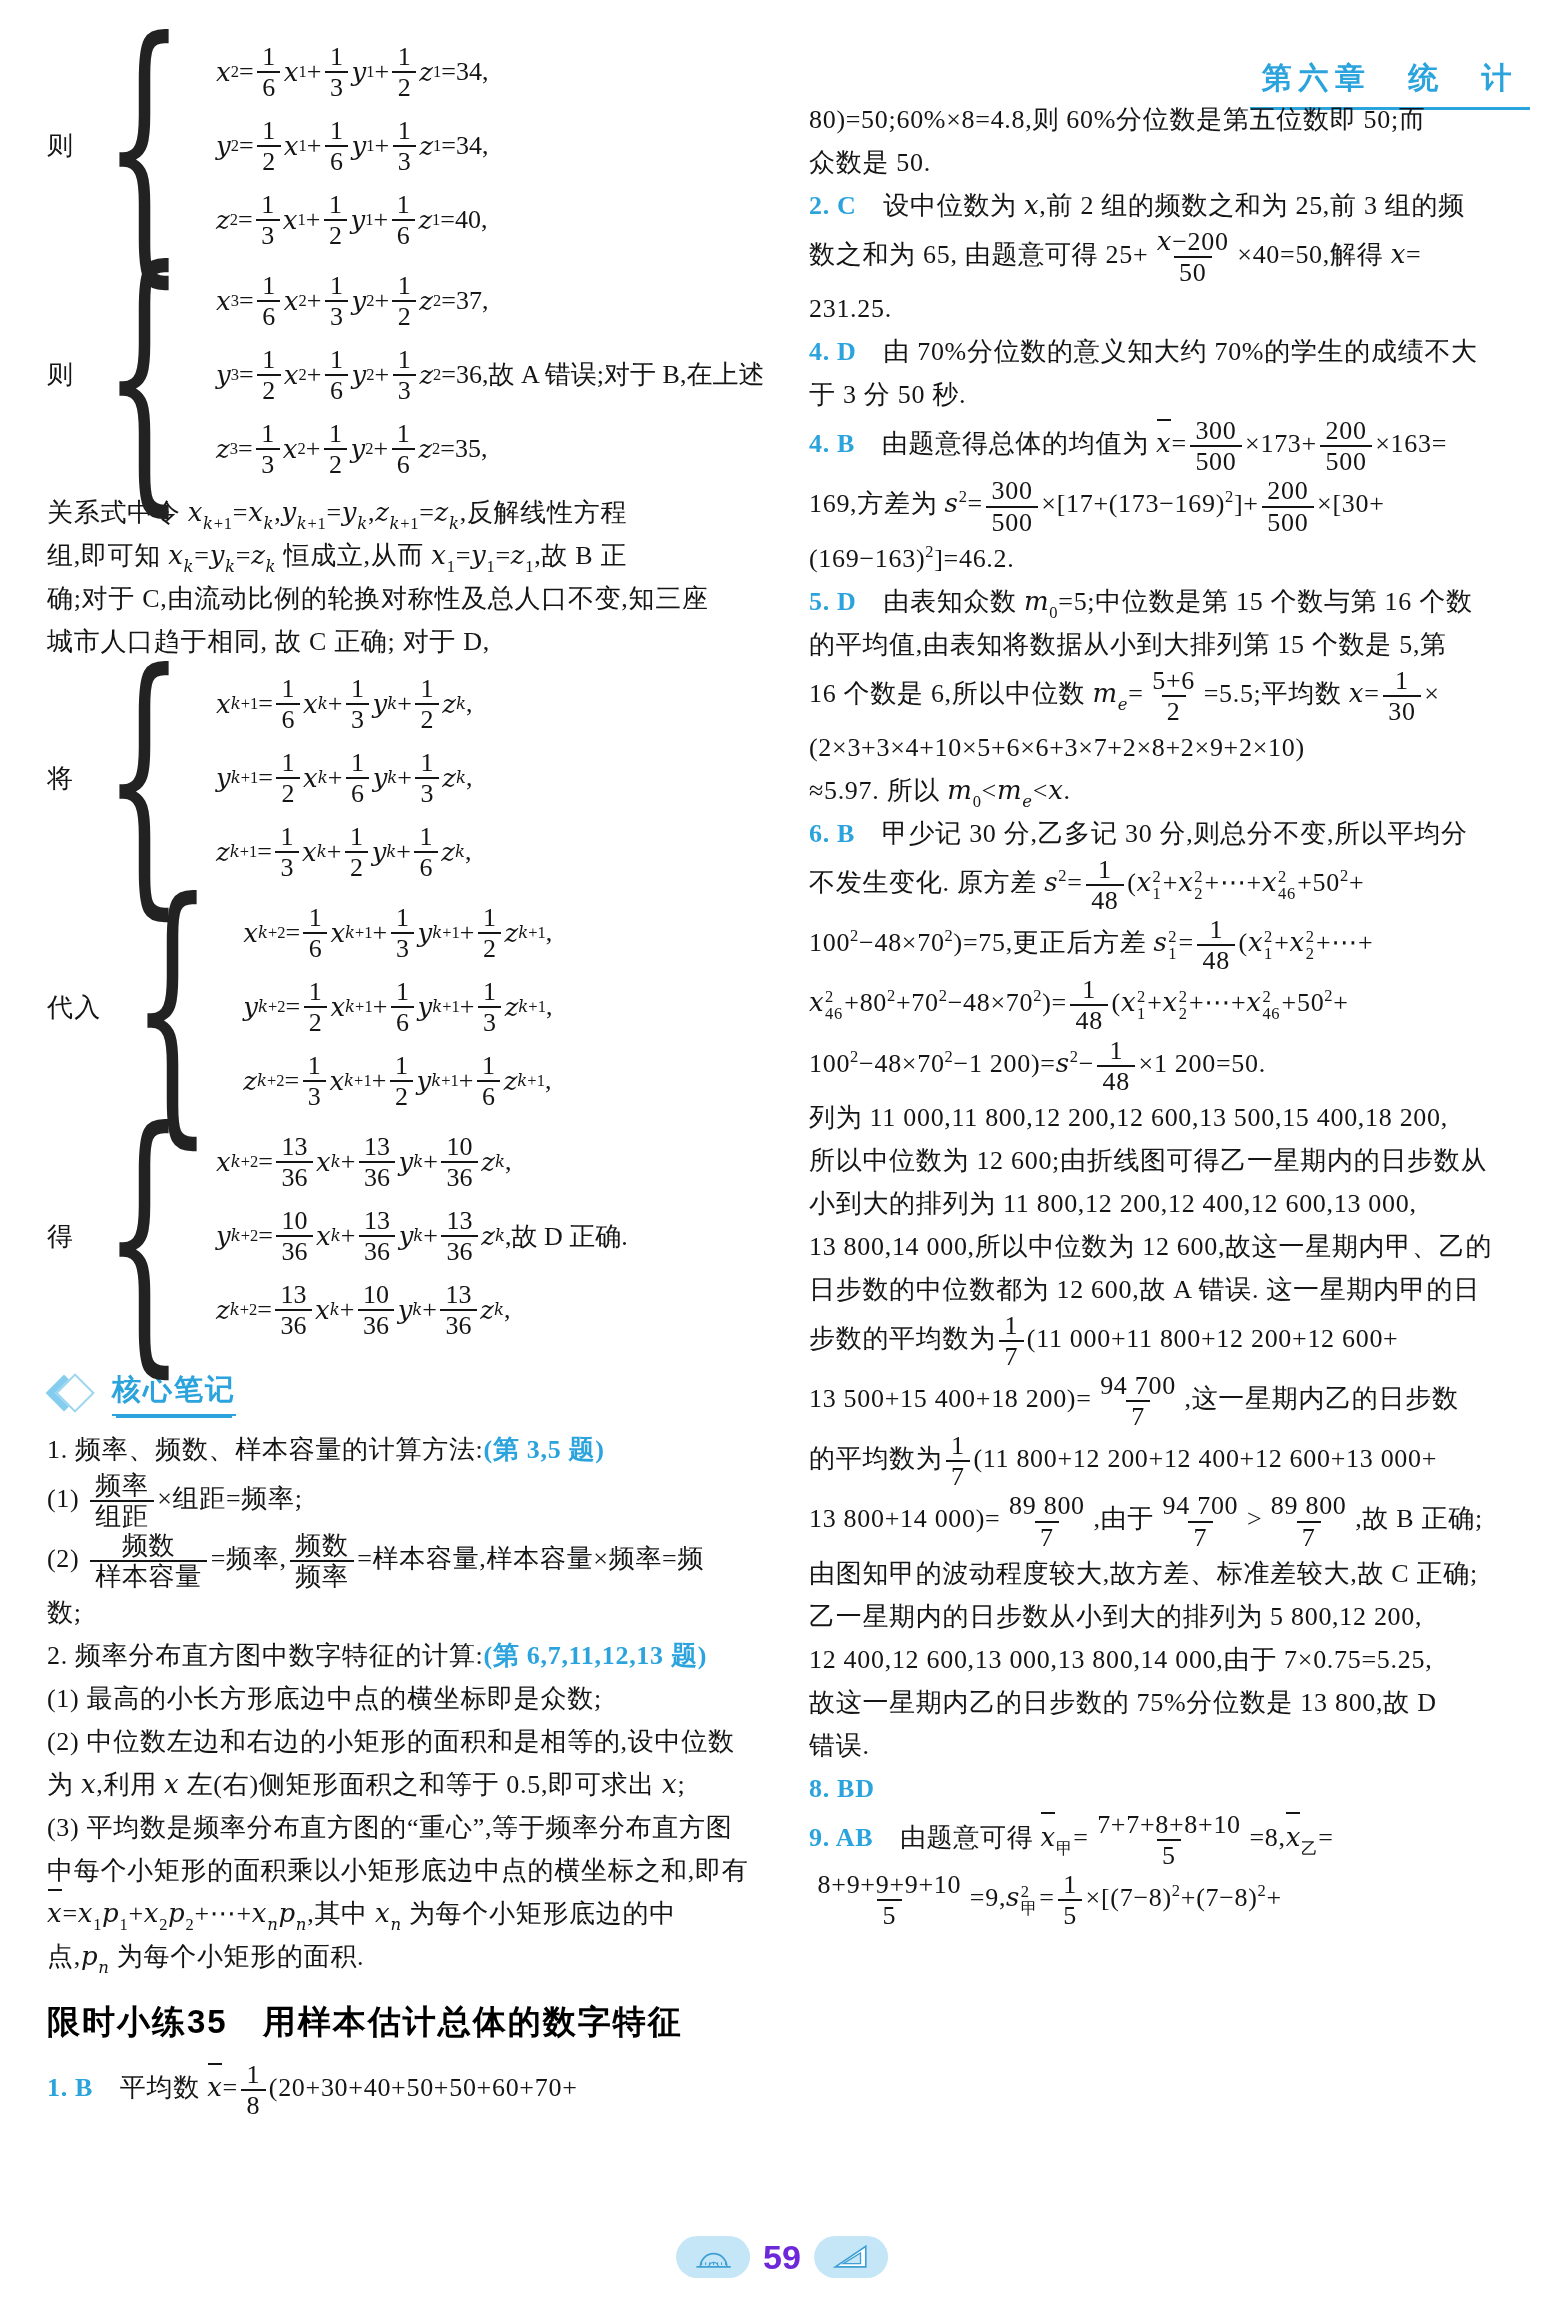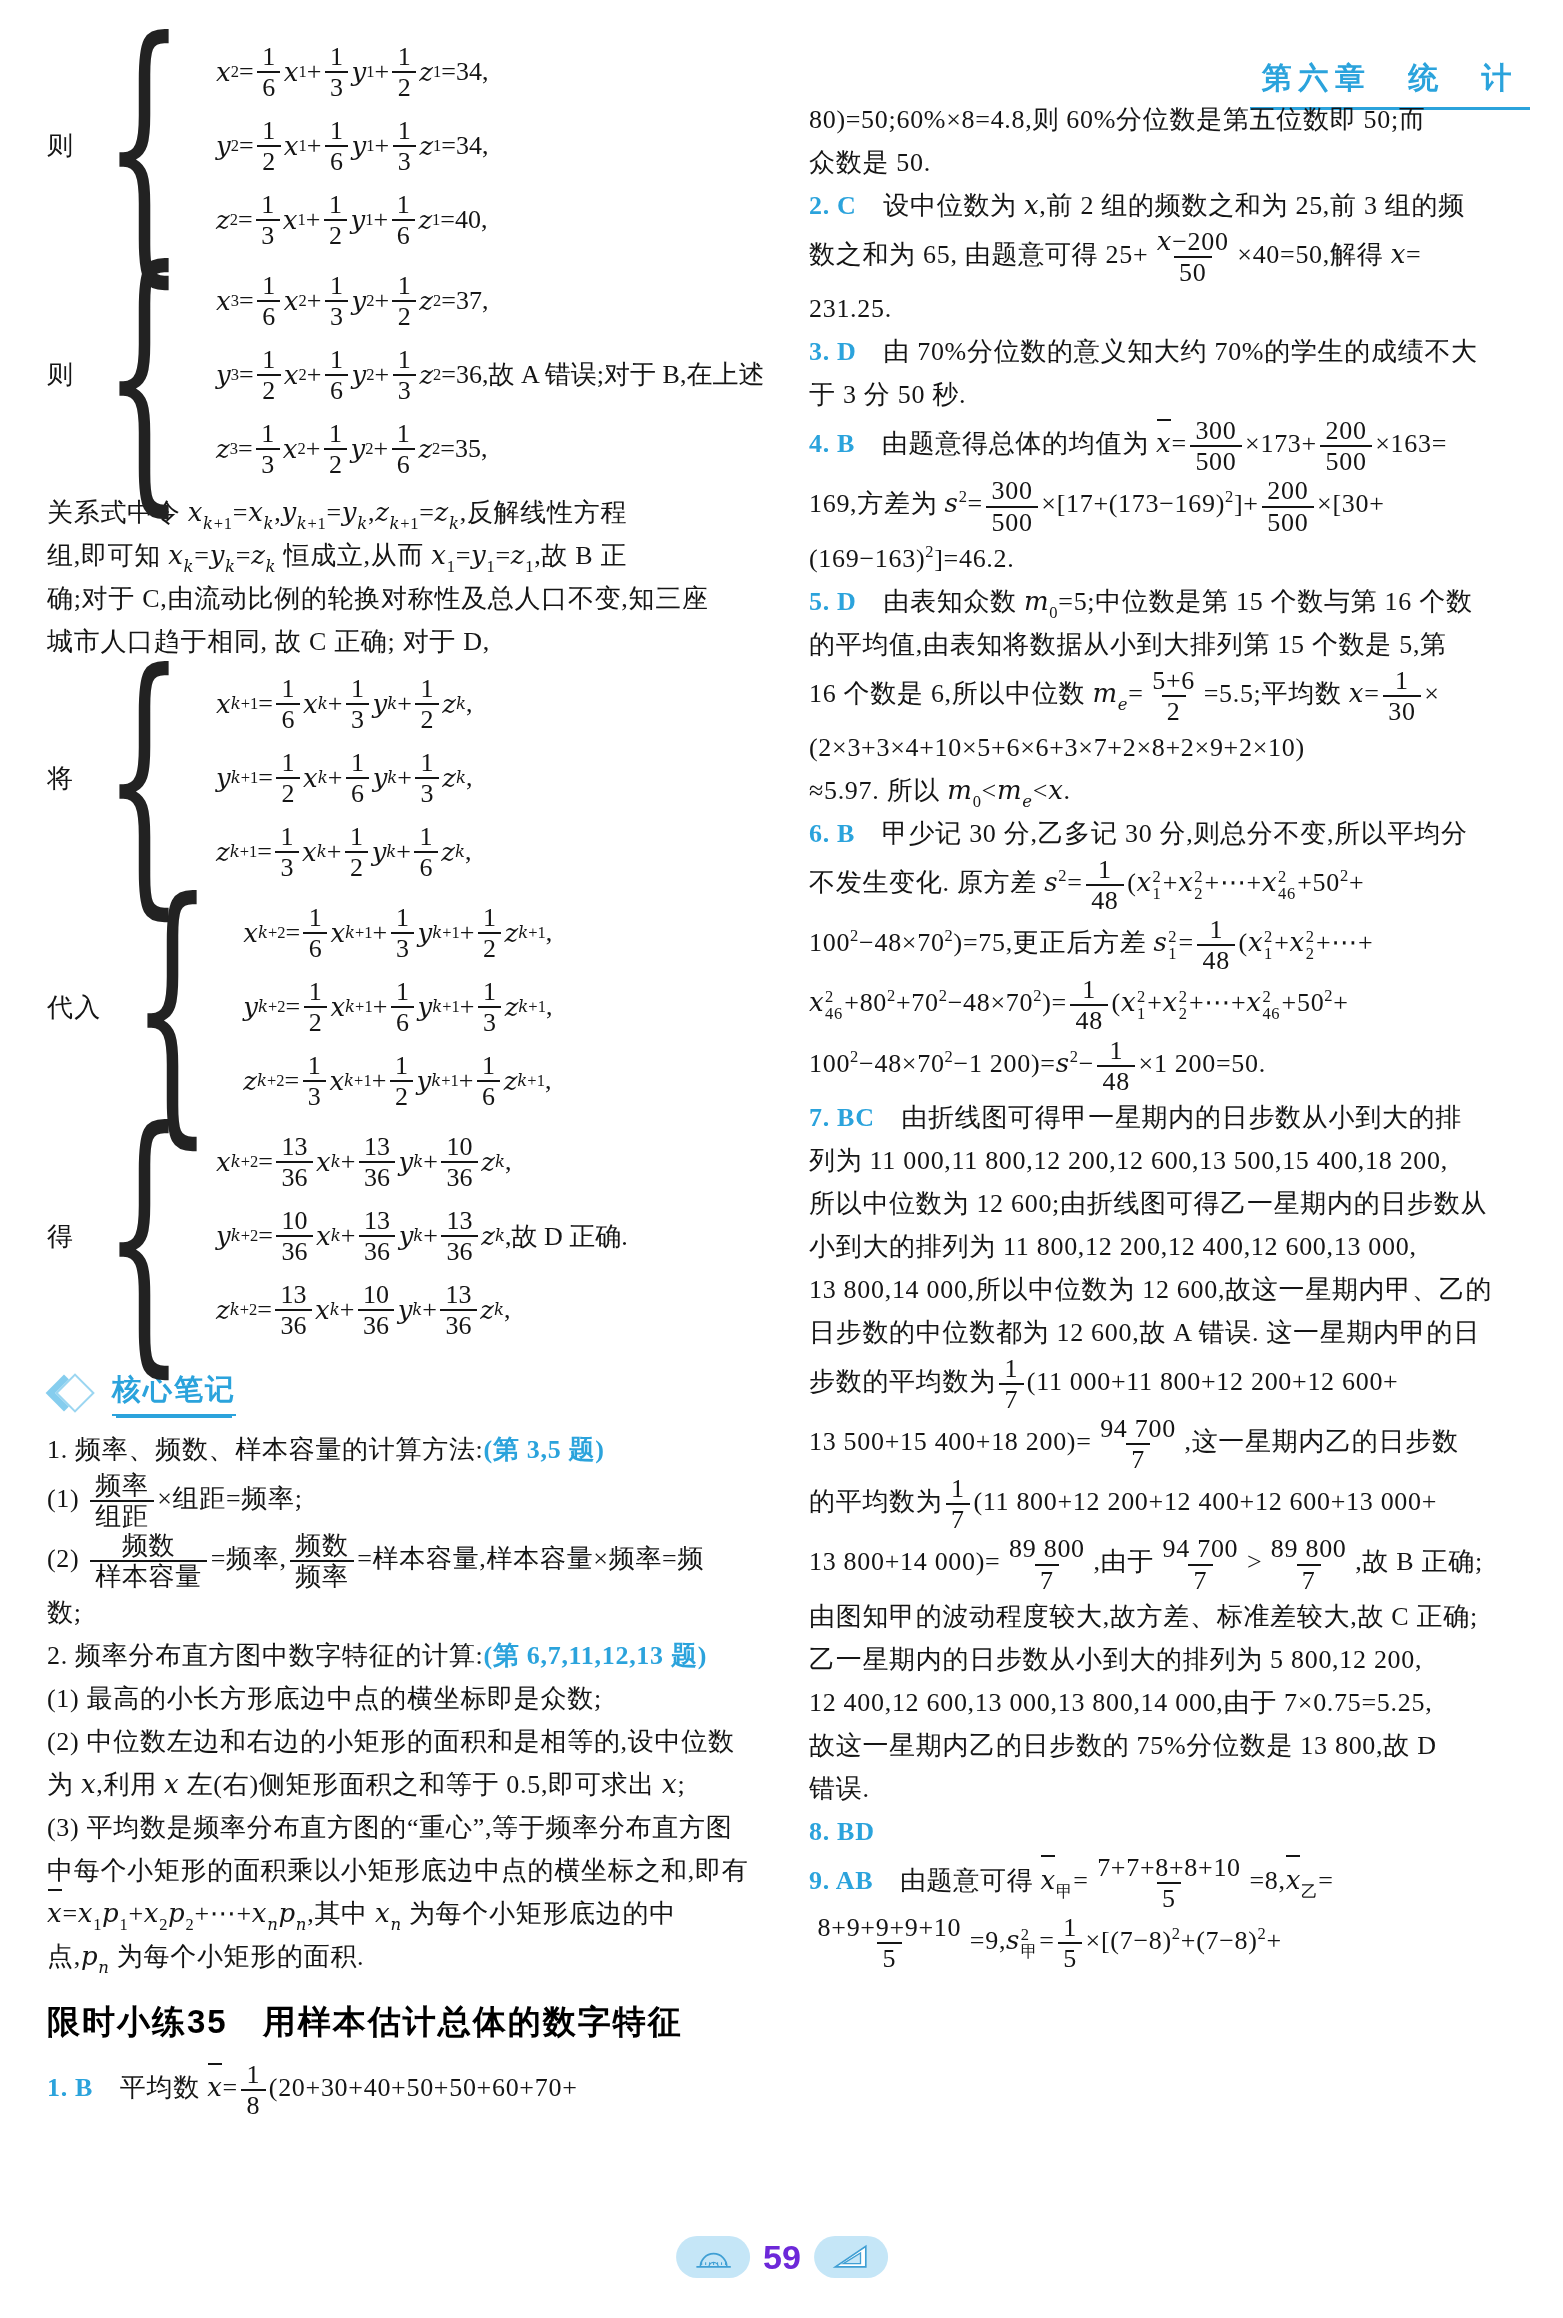--- a/index.html
+++ b/index.html
@@ -289,21 +289,21 @@
   </div>
 <div id="col-right" class="col">
     <div class="ln">80)=50;60%×8=4.8,则 60%分位数是第五位数即 50;而</div>
     <div class="ln">众数是 50.</div>
     <div class="ln"><span class="blu">2. C</span>　设中位数为 <i>x</i>,前 2 组的频数之和为 25,前 3 组的频</div>
     <div class="ln">数之和为 65, 由题意可得 25+<span class="frac">
         <span class="fnum"><i>x</i>−200</span>
         <span class="fden">50</span>
       </span>×40=50,解得 <i>x</i>=</div>
     <div class="ln">231.25.</div>
-    <div class="ln"><span class="blu">3. D</span>　由 70%分位数的意义知大约 70%的学生的成绩不大</div>
+    <div class="ln"><span class="blu">4. D</span>　由 70%分位数的意义知大约 70%的学生的成绩不大</div>
     <div class="ln">于 3 分 50 秒.</div>
     <div class="ln"><span class="blu">4. B</span>　由题意得总体的均值为 <span class="ov"><i>x</i></span>=<span class="frac">
         <span class="fnum">300</span>
         <span class="fden">500</span>
       </span>×173+<span class="frac">
         <span class="fnum">200</span>
         <span class="fden">500</span>
       </span>×163=</div>
     <div class="ln">169,方差为 <i>s</i><sup>2</sup>=<span class="frac">
         <span class="fnum">300</span>
@@ -364,21 +364,20 @@
         <span class="sst">2</span>
         <span class="ssb">2</span>
       </span>+⋯+<i>x</i><span class="ss">
         <span class="sst">2</span>
         <span class="ssb">46</span>
       </span>+50<sup>2</sup>+</div>
     <div class="ln">100<sup>2</sup>−48×70<sup>2</sup>−1 200)=<i>s</i><sup>2</sup>−<span class="frac">
         <span class="fnum">1</span>
         <span class="fden">48</span>
       </span>×1 200=50.</div>
-    <div class="ln"><span class="blu">7. BC</span>　由折线图可得甲一星期内的日步数从小到大的排</div>
     <div class="ln">列为 11 000,11 800,12 200,12 600,13 500,15 400,18 200,</div>
     <div class="ln">所以中位数为 12 600;由折线图可得乙一星期内的日步数从</div>
     <div class="ln">小到大的排列为 11 800,12 200,12 400,12 600,13 000,</div>
     <div class="ln">13 800,14 000,所以中位数为 12 600,故这一星期内甲、乙的</div>
     <div class="ln">日步数的中位数都为 12 600,故 A 错误. 这一星期内甲的日</div>
     <div class="ln">步数的平均数为<span class="frac">
         <span class="fnum">1</span>
         <span class="fden">7</span>
       </span>(11 000+11 800+12 200+12 600+</div>
     <div class="ln">13 500+15 400+18 200)=<span class="frac">

